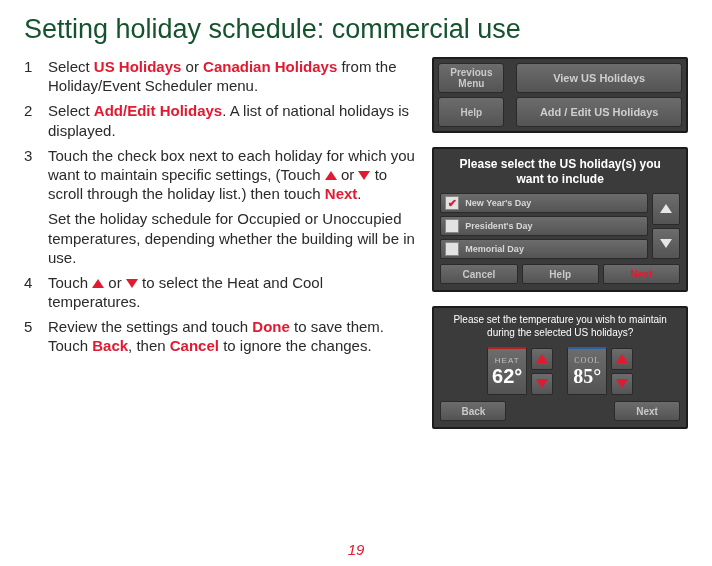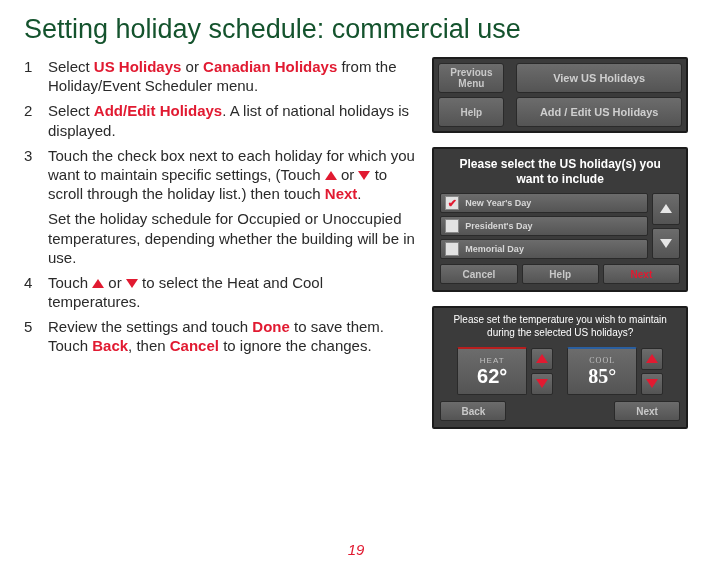--- a/index.html
+++ b/index.html
@@ -197,21 +197,21 @@
     justify-content: center;
     gap: 14px;
     margin-bottom: 6px;
   }
   .temp-group {
     display: flex;
     gap: 4px;
     align-items: center;
   }
   .temp-box {
-    width: 70px;
+    width: 40px;
     height: 48px;
     background: linear-gradient(#6c6c6c, #545454);
     border: 1px solid #2a2a2a;
     border-top: 2px solid #b71e1e;
     border-radius: 2px;
     display: flex;
     flex-direction: column;
     align-items: center;
     justify-content: center;
   }

